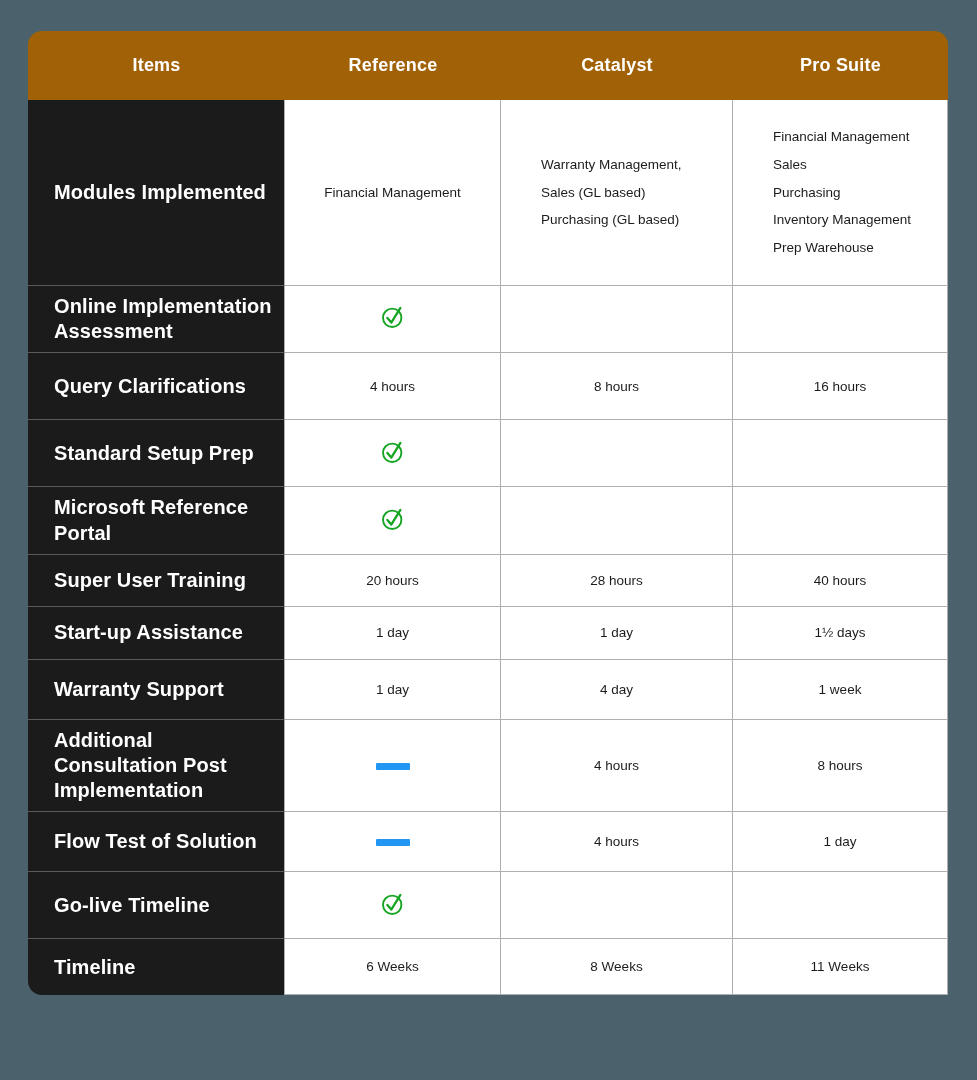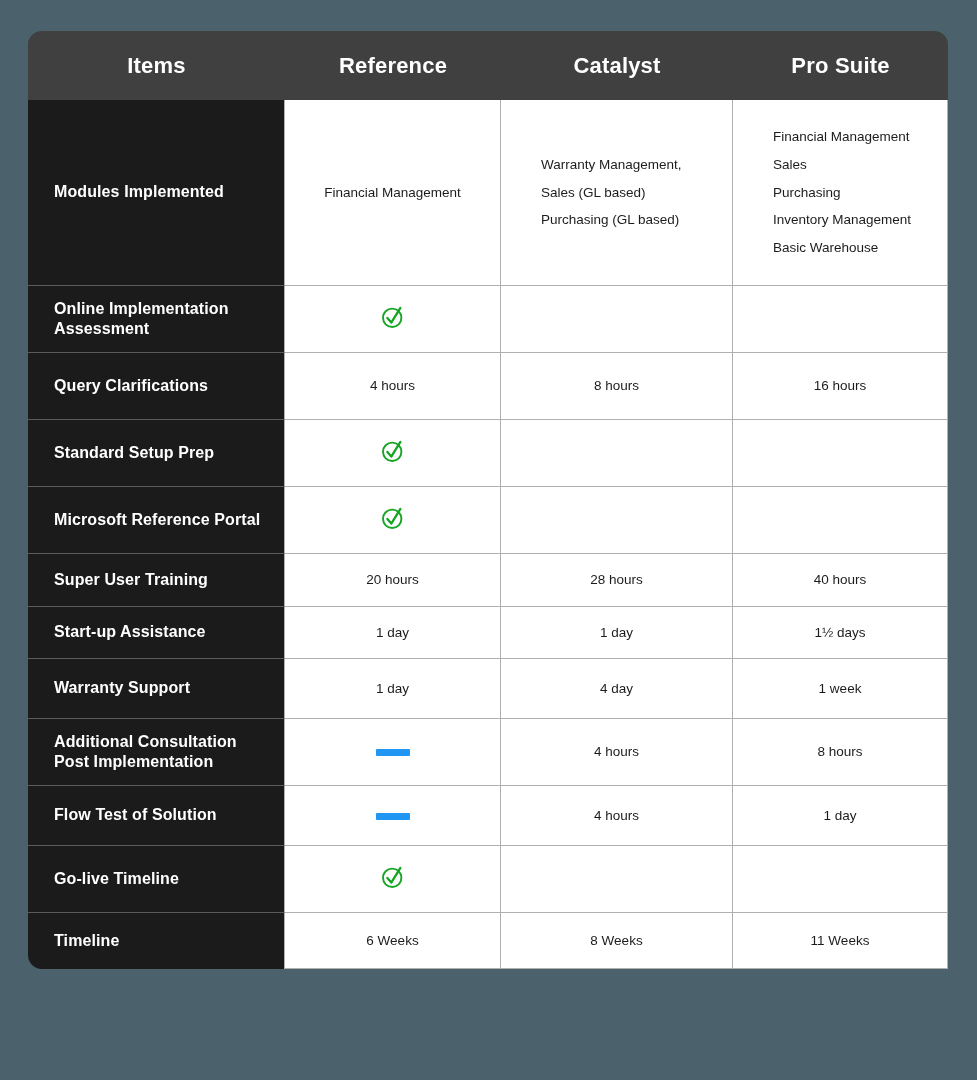--- a/index.html
+++ b/index.html
@@ -28,23 +28,23 @@
 
   .ptable {
     width: 920px;
     border-collapse: separate;
     border-spacing: 0;
     table-layout: fixed;
   }
 
   
   thead th {
-    background: #404040;
+    background: #a16207;
     color: #ffffff;
-    font-size: 22px;
+    font-size: 18px;
     font-weight: 700;
     letter-spacing: 0.2px;
     height: 69px;
     padding: 0;
     text-align: center;
     vertical-align: middle;
     border: none;
   }
   thead th.th-items   { border-top-left-radius: 14px; }
   thead th.th-last    { border-top-right-radius: 14px; }
@@ -60,21 +60,21 @@
     vertical-align: middle;
     padding: 18px 8px;
     line-height: 1.15;
   }
   tbody tr td:last-child { border-right: 1px solid #b0b0b0; }
 
   
   td.item-cell {
     background: #1b1b1b;
     color: #ffffff;
-    font-size: 16px;
+    font-size: 20px;
     font-weight: 700;
     text-align: left;
     vertical-align: middle;
     padding: 8px 10px 8px 26px;
     line-height: 1.26;
     border-right: 1px solid #b0b0b0;
     border-bottom: 1px solid #5a5a5a;
     letter-spacing: 0.1px;
   }
   tr.last-row td.item-cell {
@@ -139,21 +139,21 @@
           <td class="left-list">
             <div>Warranty Management,</div>
             <div>Sales (GL based)</div>
             <div>Purchasing (GL based)</div>
           </td>
           <td class="left-list">
             <div>Financial Management</div>
             <div>Sales</div>
             <div>Purchasing</div>
             <div>Inventory Management</div>
-            <div>Basic Warehouse</div>
+            <div>Prep Warehouse</div>
           </td>
         </tr>
         <tr style="height: 67px;">
           <td class="item-cell">Online Implementation Assessment</td>
           <td><span class="check-icon"><svg viewBox="0 0 26 26" width="26" height="26" xmlns="http://www.w3.org/2000/svg">
                 <circle cx="12.2" cy="13.8" r="9.2" fill="none" stroke="#16a523" stroke-width="1.9"></circle>
                 <path d="M7.4 13.9 L11.3 18.6 L20.4 3.9" fill="none" stroke="#16a523" stroke-width="2.3" stroke-linecap="round" stroke-linejoin="round"></path>
               </svg></span></td>
           <td></td>
           <td></td>

